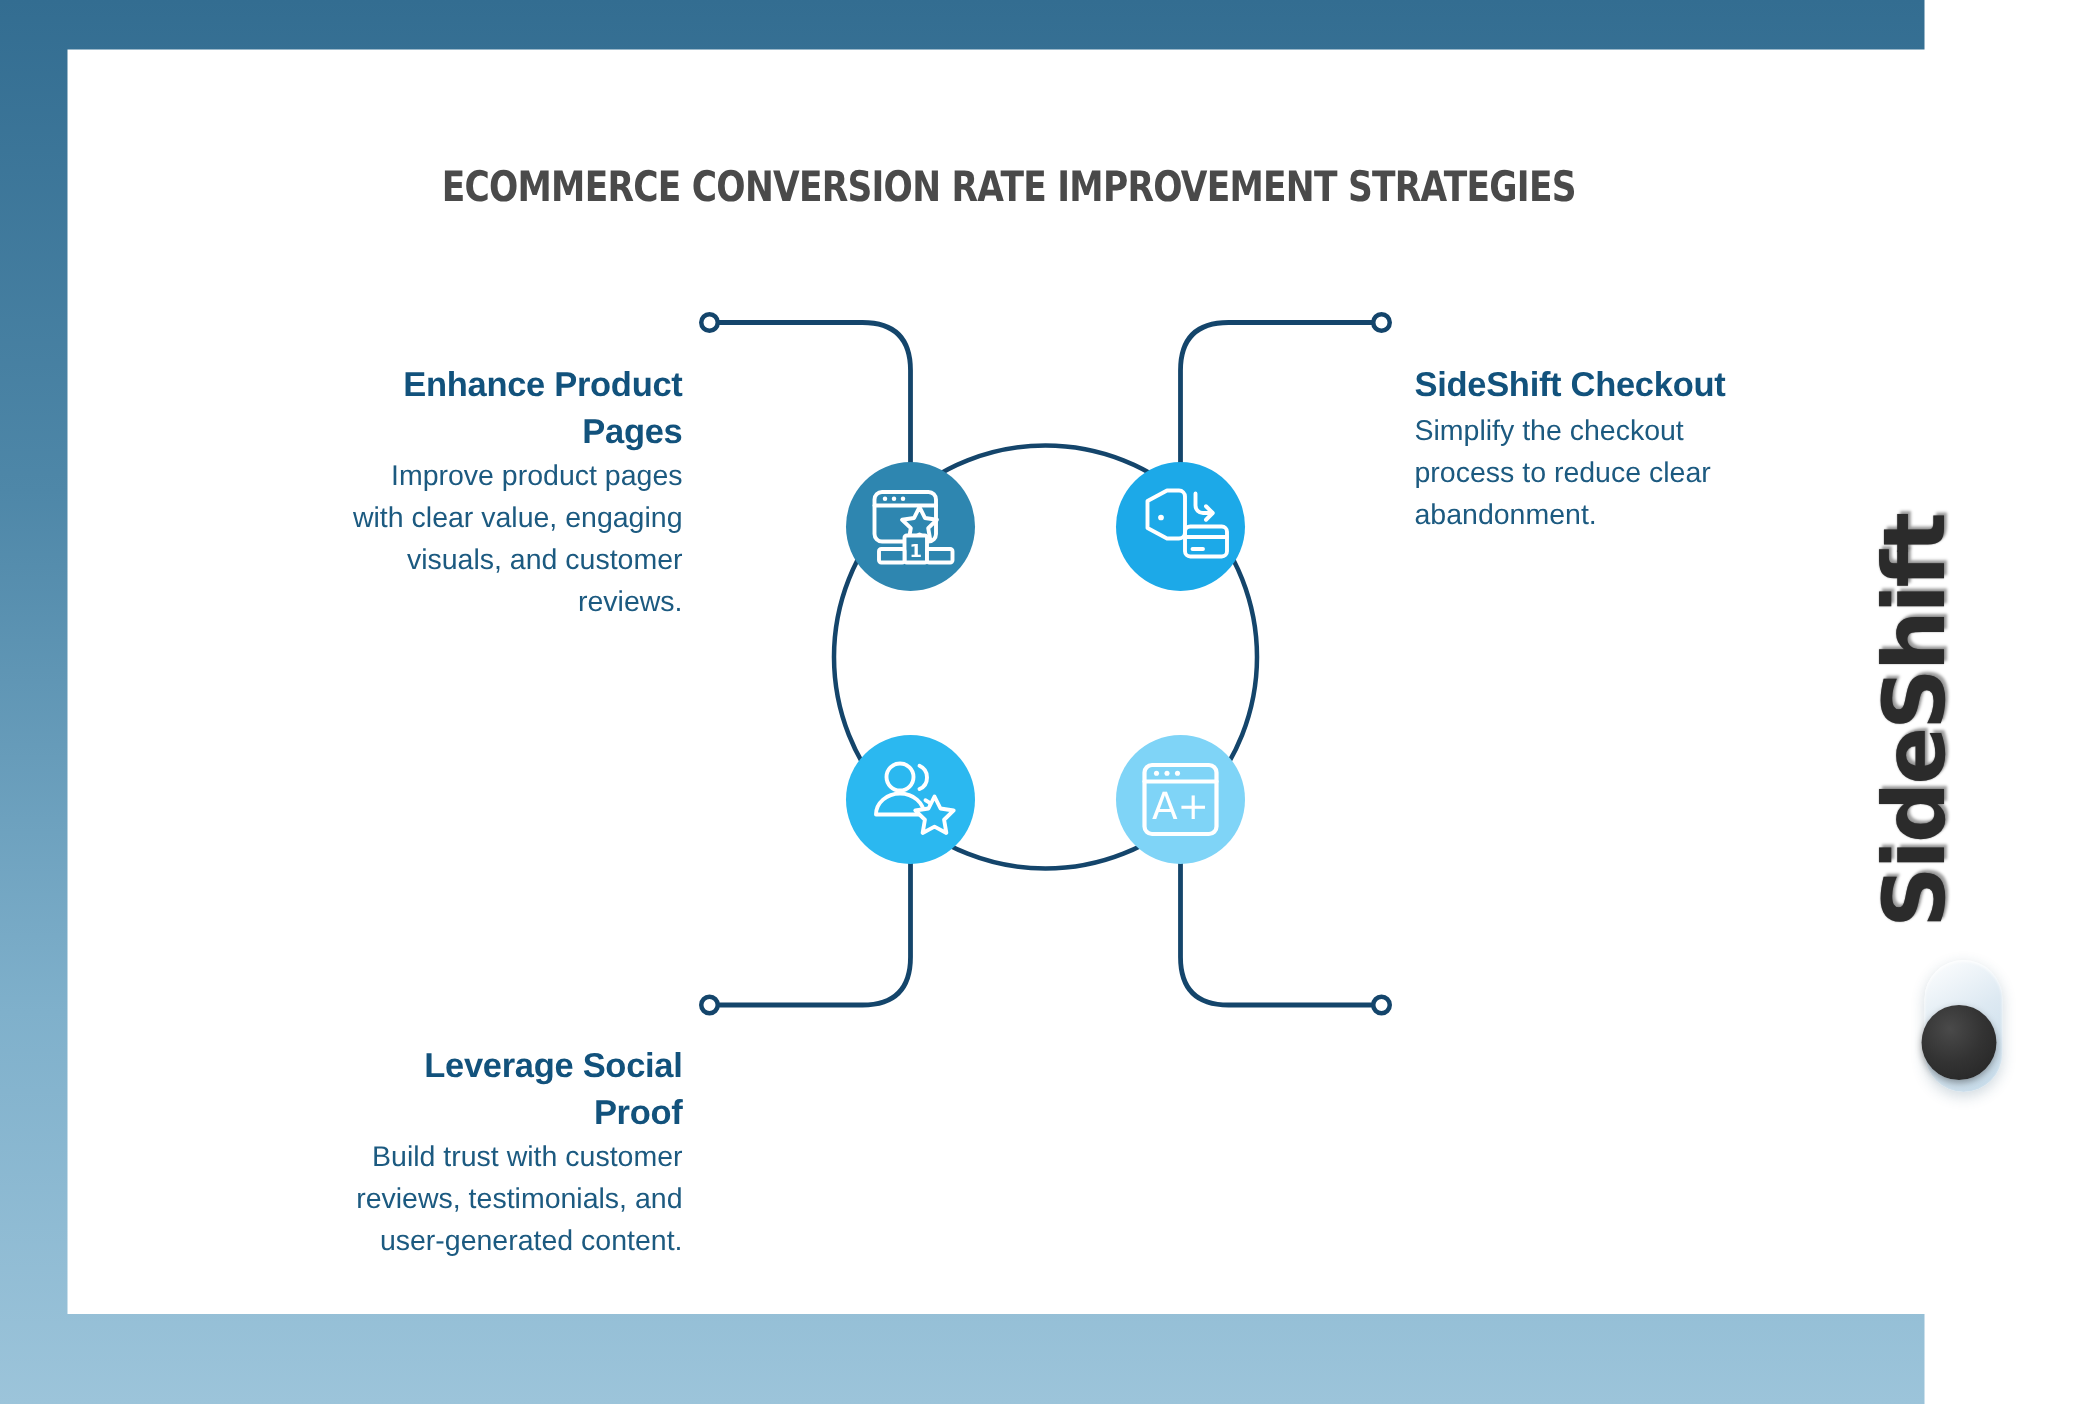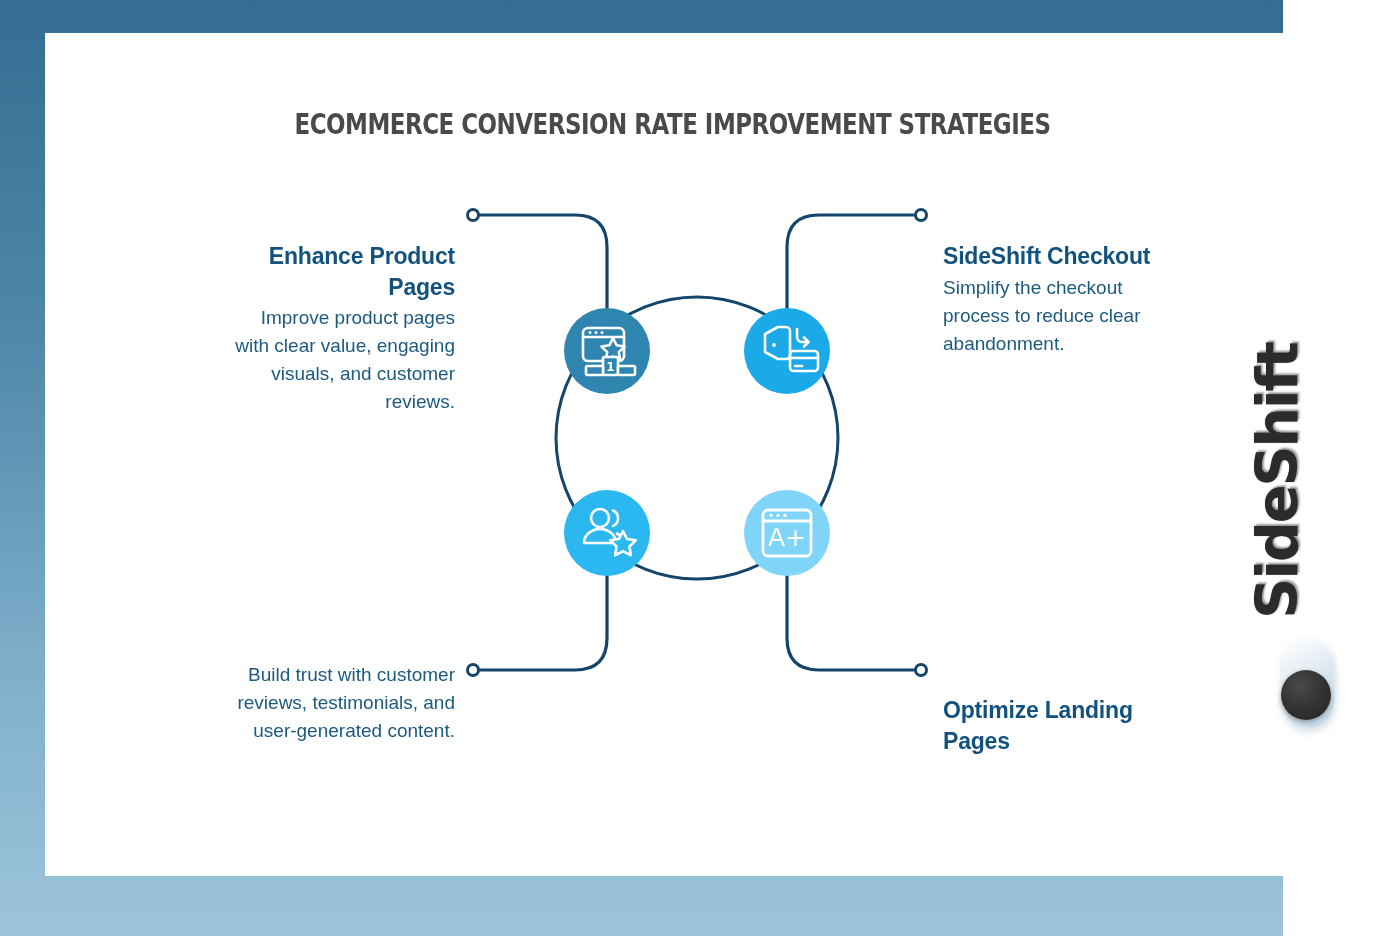--- a/index.html
+++ b/index.html
@@ -196,25 +196,25 @@
       <div class="head">Enhance Product Pages</div>
       <div class="body">Improve product pages with clear value, engaging visuals, and customer reviews.</div>
     </div>
 
     <div class="block right" id="blk-checkout">
       <div class="head">SideShift Checkout</div>
       <div class="body">Simplify the checkout process to reduce clear abandonment.</div>
     </div>
 
     <div class="block left" id="blk-social">
+      <div class="head">Leverage Social Proof</div>
       <div class="body">Build trust with customer reviews, testimonials, and user-generated content.</div>
     </div>
 
     <div class="block right" id="blk-landing">
-      <div class="head">Optimize Landing Pages</div>
     </div>
 
     <div id="logo-wrap">
       <div id="logo-text">SideShift</div>
     </div>
     <div id="logo-mark"></div>
     <div id="logo-knob"></div>
 
   </div>
 </div>

